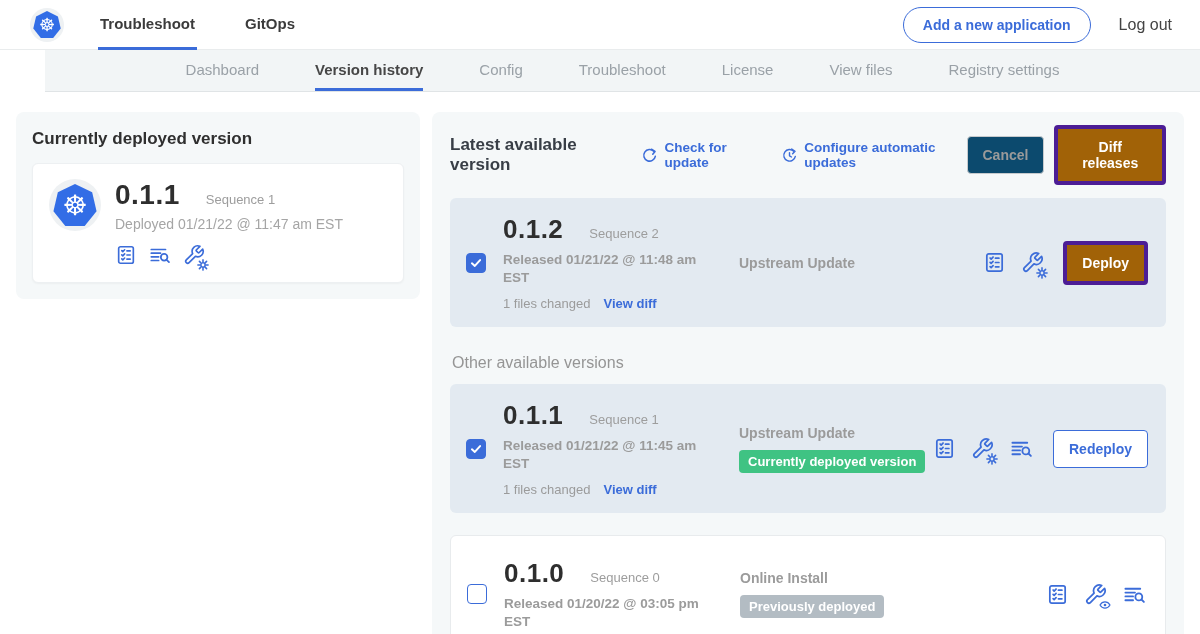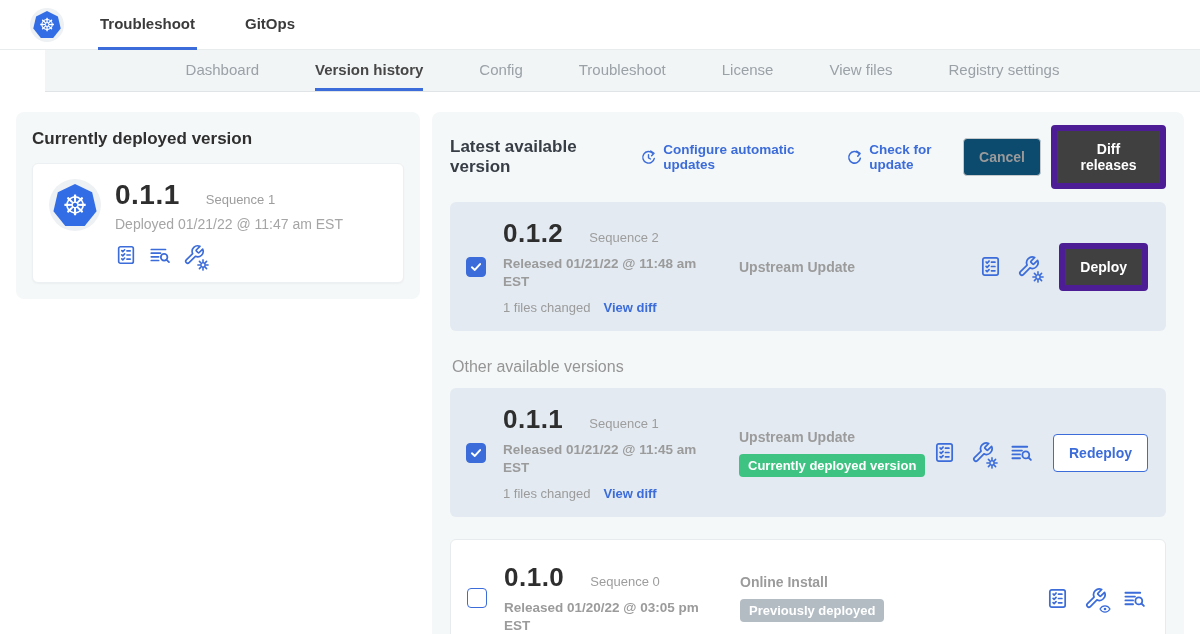--- a/index.html
+++ b/index.html
@@ -48,21 +48,21 @@
   .icon .sub svg { width:100%; height:100%; }
   .link-ic { width:17px; height:17px; display:inline-flex; color:#3b6cd9; flex:none; }
   .link-ic svg { width:100%; height:100%; }
 
   
   .rp-header { display:flex; align-items:center; margin-bottom:13px; }
   .rp-title { font-size:17px; font-weight:bold; color:#383e46; }
   .hdr-link { display:flex; align-items:center; gap:6px; margin-left:22px; color:#3b6cd9; font-size:13.5px; font-weight:bold; cursor:pointer; }
   .btn { border-radius:4px; font-size:14px; font-weight:bold; padding:10px 15px; cursor:pointer; font-family:inherit; }
   .btn-cancel { margin-left:auto; background:#0c4a6e; border:1px solid #c6cacd; color:#9a9a9a; }
-  .btn-primary { background:#404040; border:6px solid #4c1d95; color:#fff; margin-left:10px; }
+  .btn-primary { background:#a16207; border:4px solid #4c1d95; color:#fff; margin-left:10px; }
   .btn-outline { background:#fff; border:1px solid #3b6cd9; color:#3b6cd9; }
 
   
   .vrow { display:flex; align-items:center; padding:16px; border-radius:6px; }
   .vrow.selected { background:#e3eaf1; }
   .vrow.plain { background:#fff; border:1px solid #e8ebed; padding:22px 16px; }
   .cb { width:20px; height:20px; border-radius:4px; border:1px solid #3b6cd9; background:#fff; margin-right:17px; flex:none; display:flex; align-items:center; justify-content:center; cursor:pointer; }
   .cb.checked { background:#3b6cd9; }
   .cb svg { width:14px; height:14px; }
   .vinfo { width:198px; flex:none; }
@@ -85,20 +85,24 @@
 <body>
 
 <div class="top-nav">
   <div class="k8s-logo logo-sm">
     <div class="hept">☸</div>
   </div>
   <div class="top-tabs">
     <div class="top-tab active">Troubleshoot</div>
     <div class="top-tab">GitOps</div>
   </div>
+  <div class="top-right">
+    <button class="pill-btn">Add a new application</button>
+    <span class="logout">Log out</span>
+  </div>
 </div>
 
 <div class="sub-nav">
   <div class="sub-tab">Dashboard</div>
   <div class="sub-tab active">Version history</div>
   <div class="sub-tab">Config</div>
   <div class="sub-tab">Troubleshoot</div>
   <div class="sub-tab">License</div>
   <div class="sub-tab">View files</div>
   <div class="sub-tab">Registry settings</div>
@@ -155,36 +159,36 @@
       </div>
     </div>
   </div>
 
   <div class="panel right-panel">
 
     <div class="rp-header">
       <span class="rp-title">Latest available version</span>
       <span class="hdr-link">
         <span class="link-ic">
+          <svg viewBox="0 0 24 24" fill="none" stroke="currentColor" stroke-width="2.2" stroke-linecap="round" stroke-linejoin="round">
+            <path d="M20.2 13.2A8.2 8.2 0 1 1 18 6"></path>
+              <path d="M14.8 3.2l5 3-3.2 4"></path>
+          </svg>
+        </span>
+        <span>Check for update</span>
+      </span>
+      <span class="hdr-link">
+        <span class="link-ic">
           <svg viewBox="0 0 24 24" fill="none" stroke="currentColor" stroke-width="2" stroke-linecap="round" stroke-linejoin="round">
             <path d="M20.2 13.2A8.2 8.2 0 1 1 18 6"></path>
               <path d="M15.2 2.8l4.6 3.2-3.4 3.6"></path>
             <path d="M12 8.2v4.2l2.8 1.7"></path>
           </svg>
         </span>
         <span>Configure automatic updates</span>
-      </span>
-      <span class="hdr-link">
-        <span class="link-ic">
-          <svg viewBox="0 0 24 24" fill="none" stroke="currentColor" stroke-width="2.2" stroke-linecap="round" stroke-linejoin="round">
-            <path d="M20.2 13.2A8.2 8.2 0 1 1 18 6"></path>
-              <path d="M14.8 3.2l5 3-3.2 4"></path>
-          </svg>
-        </span>
-        <span>Check for update</span>
       </span>
       <button class="btn btn-cancel">Cancel</button>
       <button class="btn btn-primary">Diff releases</button>
     </div>
 
     <div class="vrow selected">
       <span class="cb checked">
         <svg viewBox="0 0 24 24" fill="none" stroke="#fff" stroke-width="3.4" stroke-linecap="round" stroke-linejoin="round">
             <polyline points="5,12.5 10,17 19,7"></polyline>
           </svg>

